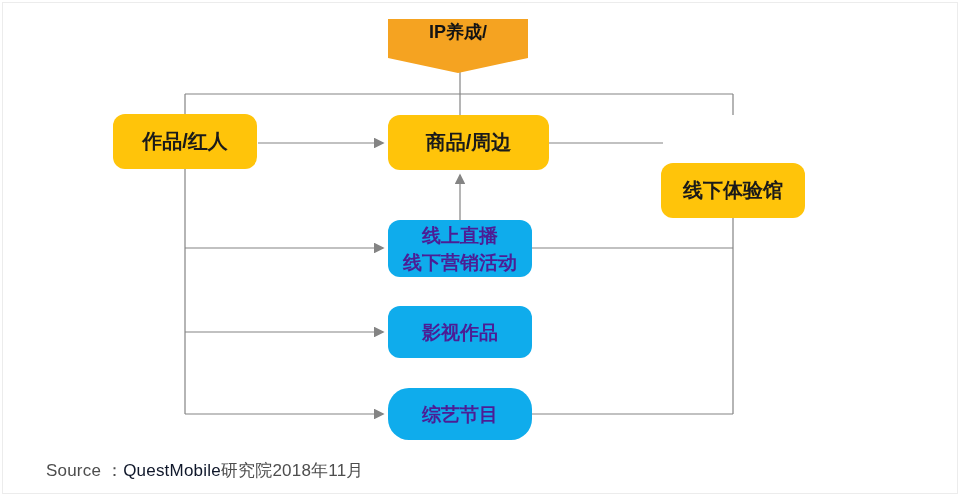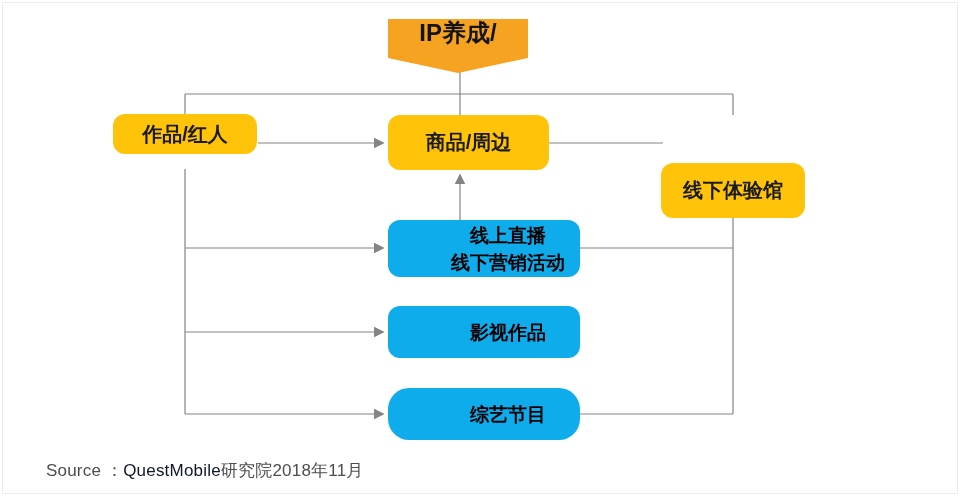--- a/index.html
+++ b/index.html
@@ -9,30 +9,30 @@
     overflow:hidden;
   }
   .frame{position:absolute;inset:2px;border:1px solid #ececec;pointer-events:none;}
   .connectors{position:absolute;left:0;top:0;width:960px;height:496px;}
 
   .node{
     position:absolute;display:flex;align-items:center;justify-content:center;
     text-align:center;border-radius:12px;font-weight:bold;
   }
   .node.yellow{background:#FFC40A;color:#1a1a1a;font-size:20px;}
-  .node.blue{background:#0FACEC;color:#000000;font-size:19px;line-height:27px;padding-left:48px;}
+  .node.blue{background:#0FACEC;color:#4c1d95;font-size:19px;line-height:27px;}
 
   .banner{
     position:absolute;left:388px;top:19px;width:140px;height:54px;
-    background:#F5A321;color:#141414;font-weight:bold;font-size:24px;line-height:21px;
+    background:#F5A321;color:#141414;font-weight:bold;font-size:18px;line-height:21px;
     text-align:center;padding-top:3px;box-sizing:border-box;
     clip-path:polygon(0% 0%,100% 0%,100% 72%,50% 100%,0% 72%);
   }
 
-  .n-works{left:113px;top:114px;width:144px;height:40px;}
+  .n-works{left:113px;top:114px;width:144px;height:55px;}
   .n-merch{left:388px;top:115px;width:161px;height:55px;}
   .n-hall{left:661px;top:115px;width:144px;height:55px;margin-top:48px;}
   .n-live{left:388px;top:220px;width:144px;height:57px;flex-direction:column;}
   .n-film{left:388px;top:306px;width:144px;height:52px;}
   .n-variety{left:388px;top:388px;width:144px;height:52px;border-radius:21px;}
 
   .source{
     position:absolute;left:46px;top:459px;font-size:17px;color:#4d4d4d;
     letter-spacing:0.2px;
   }

